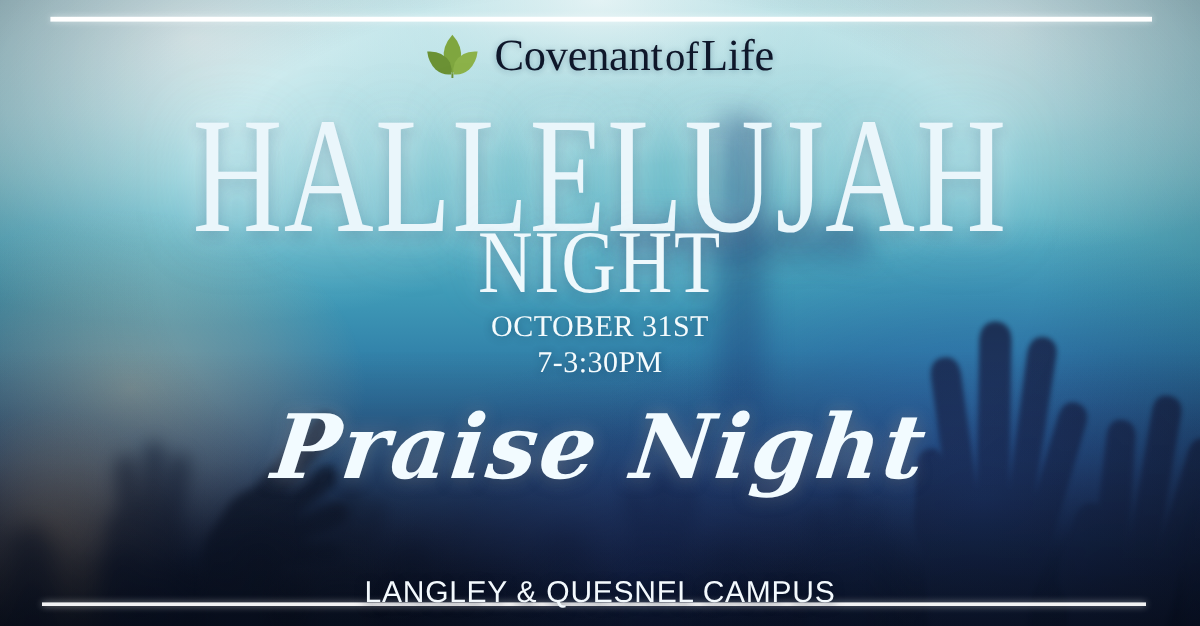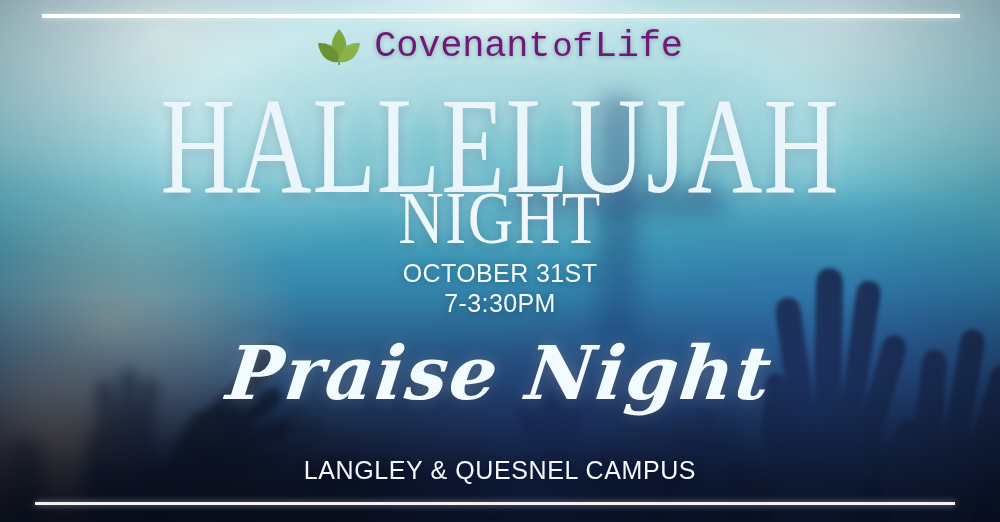--- a/index.html
+++ b/index.html
@@ -160,25 +160,25 @@
     position: absolute;
     left: 0; right: 0;
     top: 27px;
     display: flex;
     align-items: center;
     justify-content: center;
     gap: 13px;
   }
   .brand-mark { display: block; width: 44px; height: 38px; flex: none; }
   .brand-name {
-    font-family: Liberation Mono, monospace;
+    font-family: Liberation Serif, serif;
     font-size: 37px;
     line-height: 1;
     letter-spacing: -0.2px;
-    color: #701a75;
+    color: #0f172a;
     font-weight: 400;
     white-space: nowrap;
     text-shadow: 0 1px 5px rgba(26,70,96,0.35);
   }
   .brand-name .of {
     font-weight: 300;
     font-size: 34px;
     padding: 0 2px;
   }
 
@@ -218,21 +218,21 @@
       0 0 18px rgba(255,255,255,0.40),
       0 0 40px rgba(176,222,240,0.30),
       0 3px 9px rgba(14,46,80,0.32);
   }
 
   
   .when {
     position: absolute;
     left: 0; right: 0;
     top: 258px;
-    font-family: Liberation Sans, sans-serif;
+    font-family: Liberation Serif, serif;
     font-weight: 400;
     color: #f4fbfd;
     text-shadow: 0 1px 7px rgba(16,44,76,0.45);
   }
   .when .date {
     display: block;
     font-size: 25px;
     line-height: 30px;
     letter-spacing: 0.4px;
   }
@@ -258,21 +258,21 @@
     transform: skewX(-7deg);
     text-shadow:
       0 0 16px rgba(255,255,255,0.30),
       0 3px 12px rgba(8,24,50,0.55);
   }
 
   
   .campus {
     position: absolute;
     left: 0; right: 0;
-    top: 455px;
+    top: 479px;
     font-family: "Liberation Sans", sans-serif;
     font-size: 25px;
     line-height: 30px;
     letter-spacing: 0.6px;
     color: #f3f9fd;
     text-shadow: 0 2px 9px rgba(4,12,30,0.70);
   }
 </style>
 </head>
 <body>

